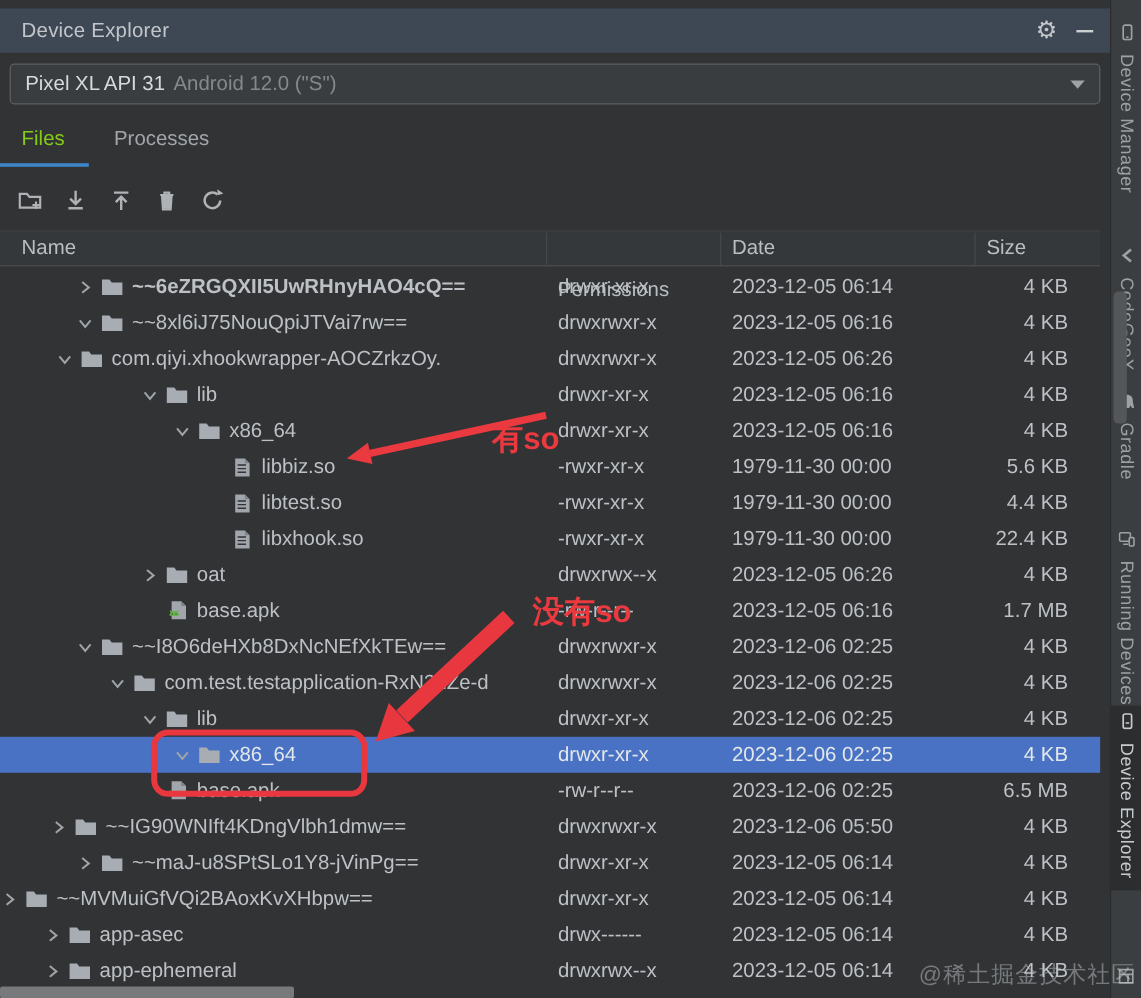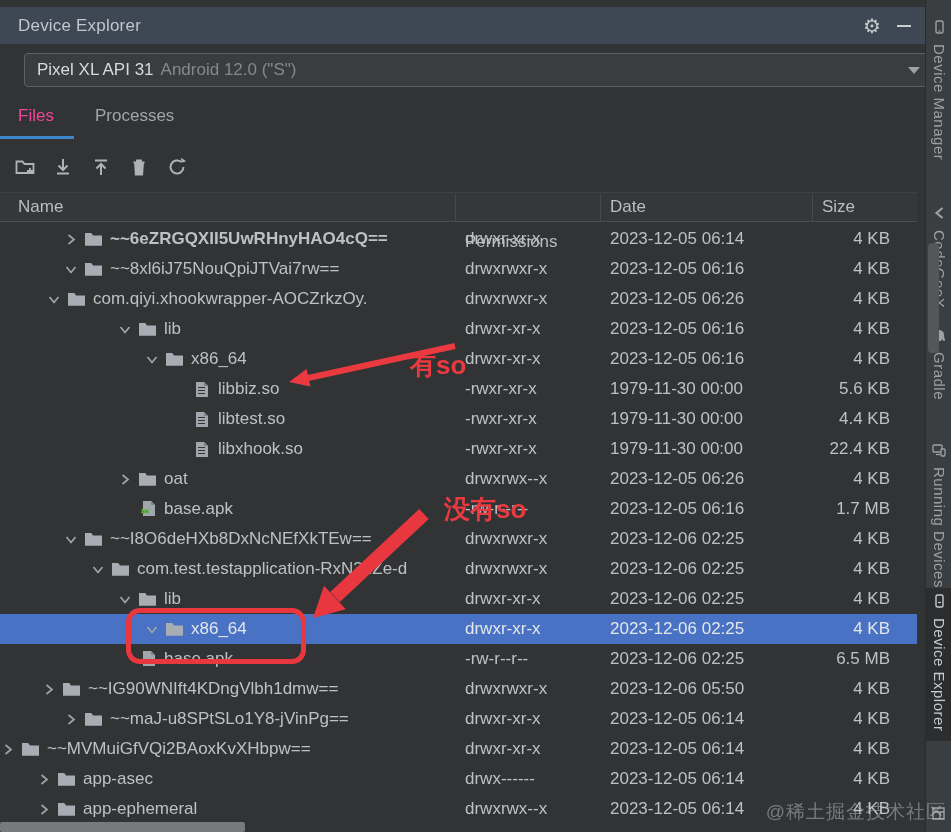--- a/index.html
+++ b/index.html
@@ -10,31 +10,31 @@
   
   .main { position:absolute; left:0; top:0; width:925px; height:832px; background:#313335; }
 
   .titlebar { position:absolute; left:0; top:7px; width:925px; height:37px;
               background:#3e4754; display:flex; align-items:center; }
   .titlebar .title { color:#c2c6ca; font-size:17px; padding-left:18px; letter-spacing:.2px; }
   .tb-actions { position:absolute; right:14px; top:0; height:37px; display:flex; align-items:center; gap:16px; }
   .gear { color:#c3c7ca; font-size:20px; line-height:1; cursor:default; }
   .minim { width:14px; height:2px; background:#ccd0d2; }
 
-  .combo { position:absolute; left:24px; top:53px; width:909px; height:34px;
+  .combo { position:absolute; left:8px; top:53px; width:909px; height:34px;
            border:1px solid #5e6163; border-radius:4px; background:#3a3d3f;
            display:flex; align-items:center; padding:0 12px;justify-content:space-between; }
   .combo .dev { color:#d6dade; font-size:17px; }
   .combo .os  { color:#85898c; font-size:17px; margin-left:7px; }
   .combo .caret { margin-left:auto; width:0; height:0; border-left:6px solid transparent;
                   border-right:6px solid transparent; border-top:7px solid #9ea2a5; }
 
   .tabsrow { position:absolute; left:0; top:100px; width:925px; height:40px; }
   .tab { position:absolute; top:6px; font-size:17px; }
-  .tab.files { left:18px; color:#ec4899; }
+  .tab.files { left:18px; color:#84cc16; }
   .tab.procs { left:95px; color:#a2a6a9; }
   .tab-underline { position:absolute; left:0; top:36px; width:74px; height:3px; background:#3e86c9; }
 
   .toolbar { position:absolute; left:6px; top:150px; height:34px; display:flex; align-items:center; gap:16px; padding-left:8px; }
   .tool { width:22px; height:22px; display:flex; align-items:center; justify-content:center; }
 
   .thead { position:absolute; left:0; top:192px; width:917px; height:30px;
            background:#35383a; border-top:1px solid #3e4143; border-bottom:1px solid #4a4e50; }
   .thead .hc { position:absolute; top:4px; font-size:17px; color:#b9bec2; }
   .hc.h-name { left:18px; } .hc.h-perm { left:465px;margin-top:35px; } .hc.h-date { left:610px; } .hc.h-size { left:822px; }

